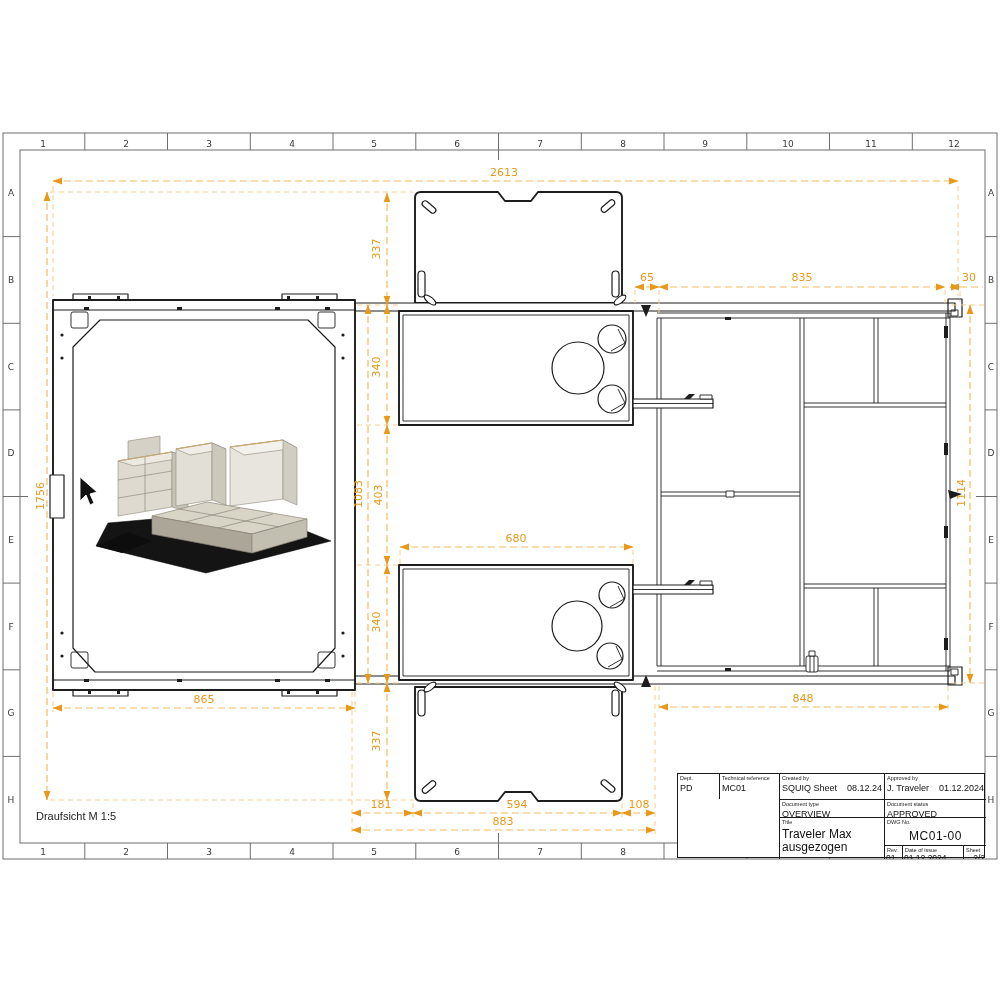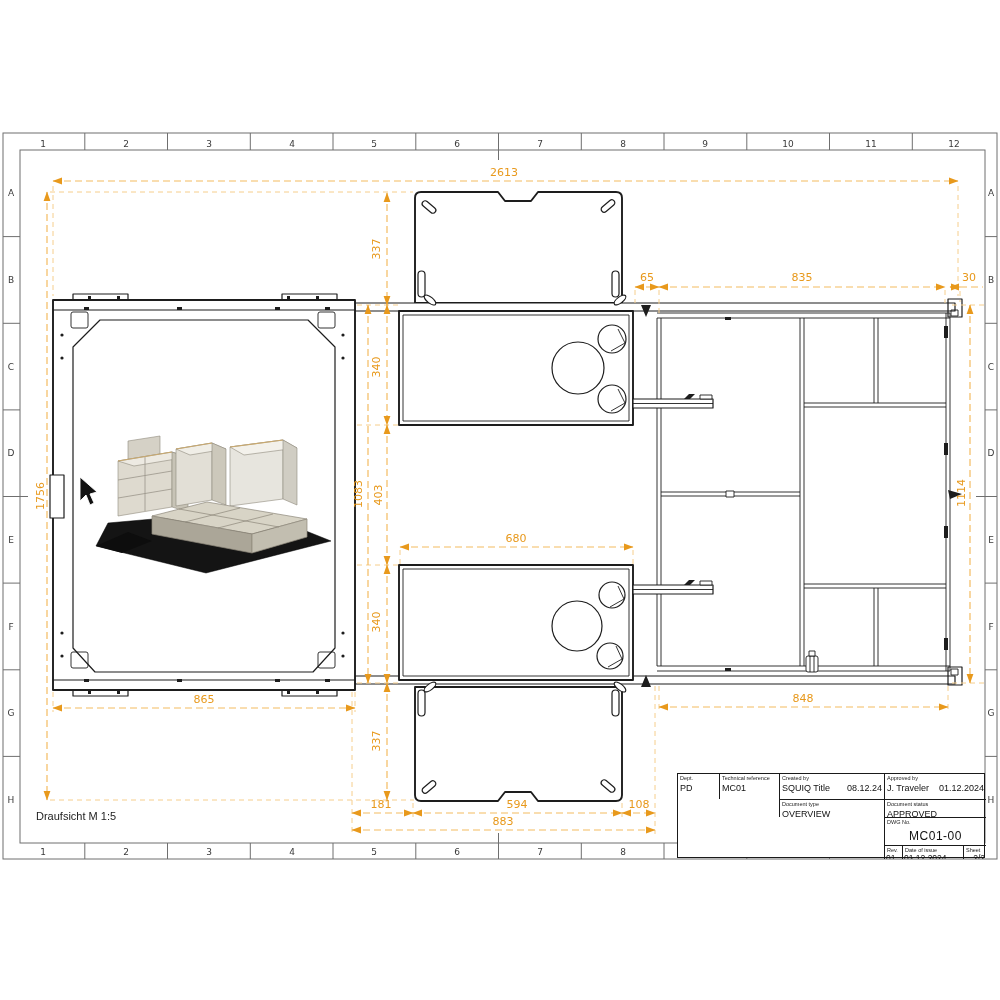--- a/index.html
+++ b/index.html
@@ -329,41 +329,48 @@
     <div class="lbl">Dept.</div>
     <div class="val">PD</div>
   </div>
   <div class="tbc nbt" style="left:41px;top:0;width:60px;height:25px;">
     <div class="lbl">Technical reference</div>
     <div class="val">MC01</div>
   </div>
   <div class="tbc nbt" style="left:101px;top:0;width:105px;height:25px;">
     <div class="lbl">Created by</div>
     <div class="val valrow">
-      <span>SQUIQ Title</span>
+      <span>SQUIQ Sheet</span>
       <span>08.12.24</span>
     </div>
   </div>
   <div class="tbc nbt" style="left:206px;top:0;width:102px;height:25px;">
     <div class="lbl">Approved by</div>
     <div class="val valrow">
       <span>J. Traveler</span>
       <span>01.12.2024</span>
     </div>
   </div>
 
   <div class="tbc" style="left:101px;top:25px;width:105px;height:18px;">
     <div class="lbl">Document type</div>
     <div class="val">OVERVIEW</div>
   </div>
   <div class="tbc" style="left:206px;top:25px;width:102px;height:18px;">
     <div class="lbl">Document status</div>
     <div class="val">APPROVED</div>
   </div>
 
+  <div class="tbc" style="left:101px;top:43px;width:105px;height:42px;">
+    <div class="lbl">Title</div>
+    <div class="titleval">
+      <div>Traveler Max</div>
+      <div>ausgezogen</div>
+    </div>
+  </div>
   <div class="tbc" style="left:206px;top:43px;width:102px;height:28px;">
     <div class="lbl">DWG No.</div>
     <div class="dwgval">MC01-00</div>
   </div>
   <div class="tbc" style="left:206px;top:71px;width:18px;height:14px;">
     <div class="lbl">Rev.</div>
     <div class="revval">01</div>
   </div>
   <div class="tbc" style="left:224px;top:71px;width:61px;height:14px;">
     <div class="lbl">Date of issue</div>

